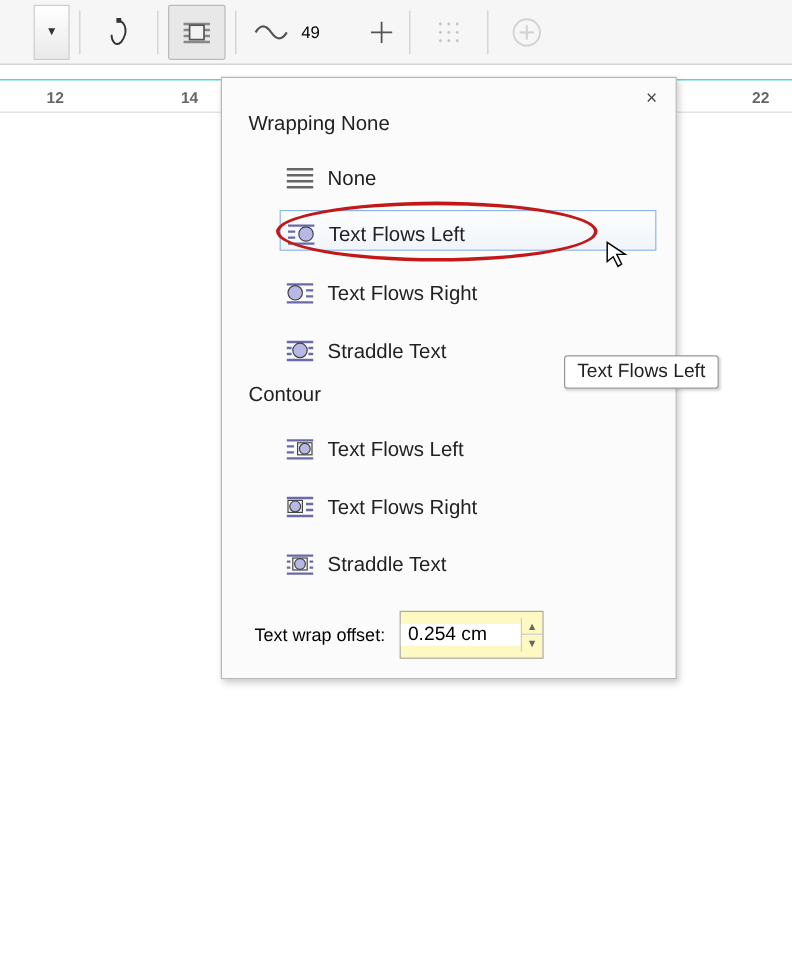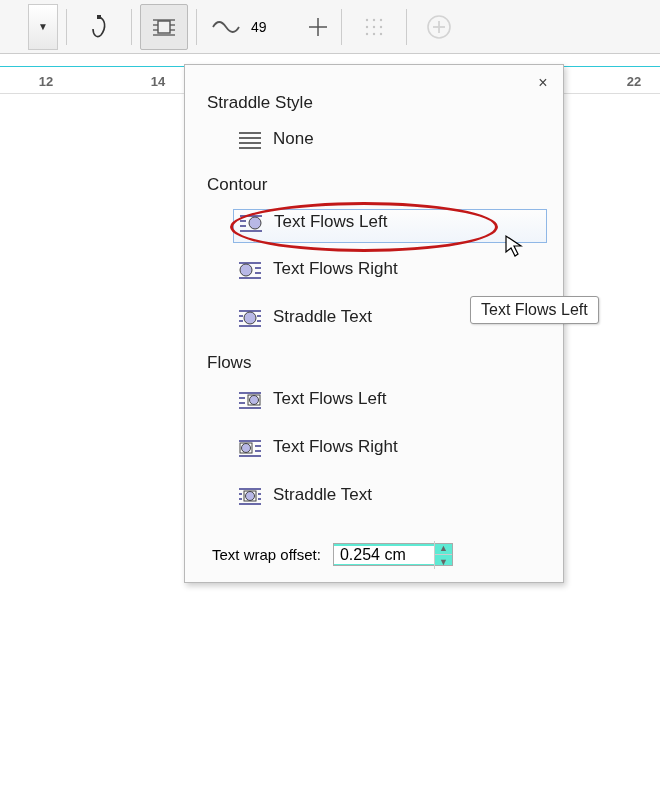--- a/index.html
+++ b/index.html
@@ -105,21 +105,21 @@
       cursor: pointer;
     }
     .group-header {
       margin: 14px 0 8px 6px;
       font-size: 17px;
       color: #222;
     }
     .group-header:first-of-type { margin-top: 8px; }
     .item {
       display: flex;
-      align-items: flex-start;
+      align-items: flex-end;
       gap: 10px;
       height: 34px;
       margin-left: 32px;
       margin-top: 14px;
       padding: 2px 4px;
     }
     .icon-box {
       width: 26px;
       height: 22px;
       flex-shrink: 0;
@@ -164,22 +164,22 @@
       align-items: center;
       gap: 12px;
       margin-top: 20px;
       padding: 6px 4px 2px;
       margin-left: 7px;
     }
     .offset-input-wrap {
       display: flex;
       align-items: center;
       border: 1px solid #aaa;
-      height: 23px;
-      background: #5eead4;
+      height: 40px;
+      background: #fef9c3;
     }
     .offset-input {
       width: 100px;
       border: none;
       outline: none;
       font-size: 16px;
       padding: 0 6px;
     }
     .spinner-btns {
       display: flex;
@@ -274,34 +274,33 @@
   <div class="ruler">
     <span class="ruler-tick" style="left:46px">12</span>
     <span class="ruler-tick" style="left:158px">14</span>
     <span class="ruler-tick" style="left:634px">22</span>
   </div>
 </div>
 
 <div class="panel">
   <div class="panel-close">×</div>
 
-  <div class="group-header">Straddle Style</div>
+  <div class="group-header">Wrapping None</div>
   <div class="item">
     <svg class="icon-box" viewBox="0 0 26 22">
       <g stroke="#666" stroke-width="2">
           <line x1="2" y1="4" x2="24" y2="4"></line>
           <line x1="2" y1="9" x2="24" y2="9"></line>
           <line x1="2" y1="14" x2="24" y2="14"></line>
           <line x1="2" y1="19" x2="24" y2="19"></line>
         </g>
     </svg>
     <span class="item-label">None</span>
   </div>
 
-  <div class="group-header">Contour</div>
   <div class="item highlighted" style="position:relative;">
     <div class="annot-ellipse"></div>
     <svg class="icon-box" viewBox="0 0 26 22">
       <g stroke="#6a6aa8" stroke-width="2">
           <line x1="2" y1="4" x2="24" y2="4"></line>
           <line x1="2" y1="19" x2="24" y2="19"></line>
         </g>
       <g stroke="#6a6aa8" stroke-width="2">
           <line x1="2" y1="9" x2="8" y2="9"></line>
           <line x1="2" y1="14" x2="8" y2="14"></line>
@@ -336,21 +335,21 @@
           <line x1="2" y1="9" x2="6" y2="9"></line>
           <line x1="20" y1="9" x2="24" y2="9"></line>
           <line x1="2" y1="14" x2="6" y2="14"></line>
           <line x1="20" y1="14" x2="24" y2="14"></line>
         </g>
       <circle cx="13" cy="11" r="6" fill="#b8b8e6" stroke="#444"></circle>
     </svg>
     <span class="item-label">Straddle Text</span>
   </div>
 
-  <div class="group-header">Flows</div>
+  <div class="group-header">Contour</div>
   <div class="item">
     <svg class="icon-box" viewBox="0 0 26 22">
       <g stroke="#6a6aa8" stroke-width="2">
           <line x1="2" y1="4" x2="24" y2="4"></line>
           <line x1="2" y1="19" x2="24" y2="19"></line>
           <line x1="2" y1="9" x2="8" y2="9"></line>
           <line x1="2" y1="14" x2="8" y2="14"></line>
         </g>
       <rect x="11" y="6" width="12" height="10" fill="none" stroke="#444"></rect>
       <circle cx="17" cy="11" r="4.5" fill="#b8b8e6" stroke="#444"></circle>

